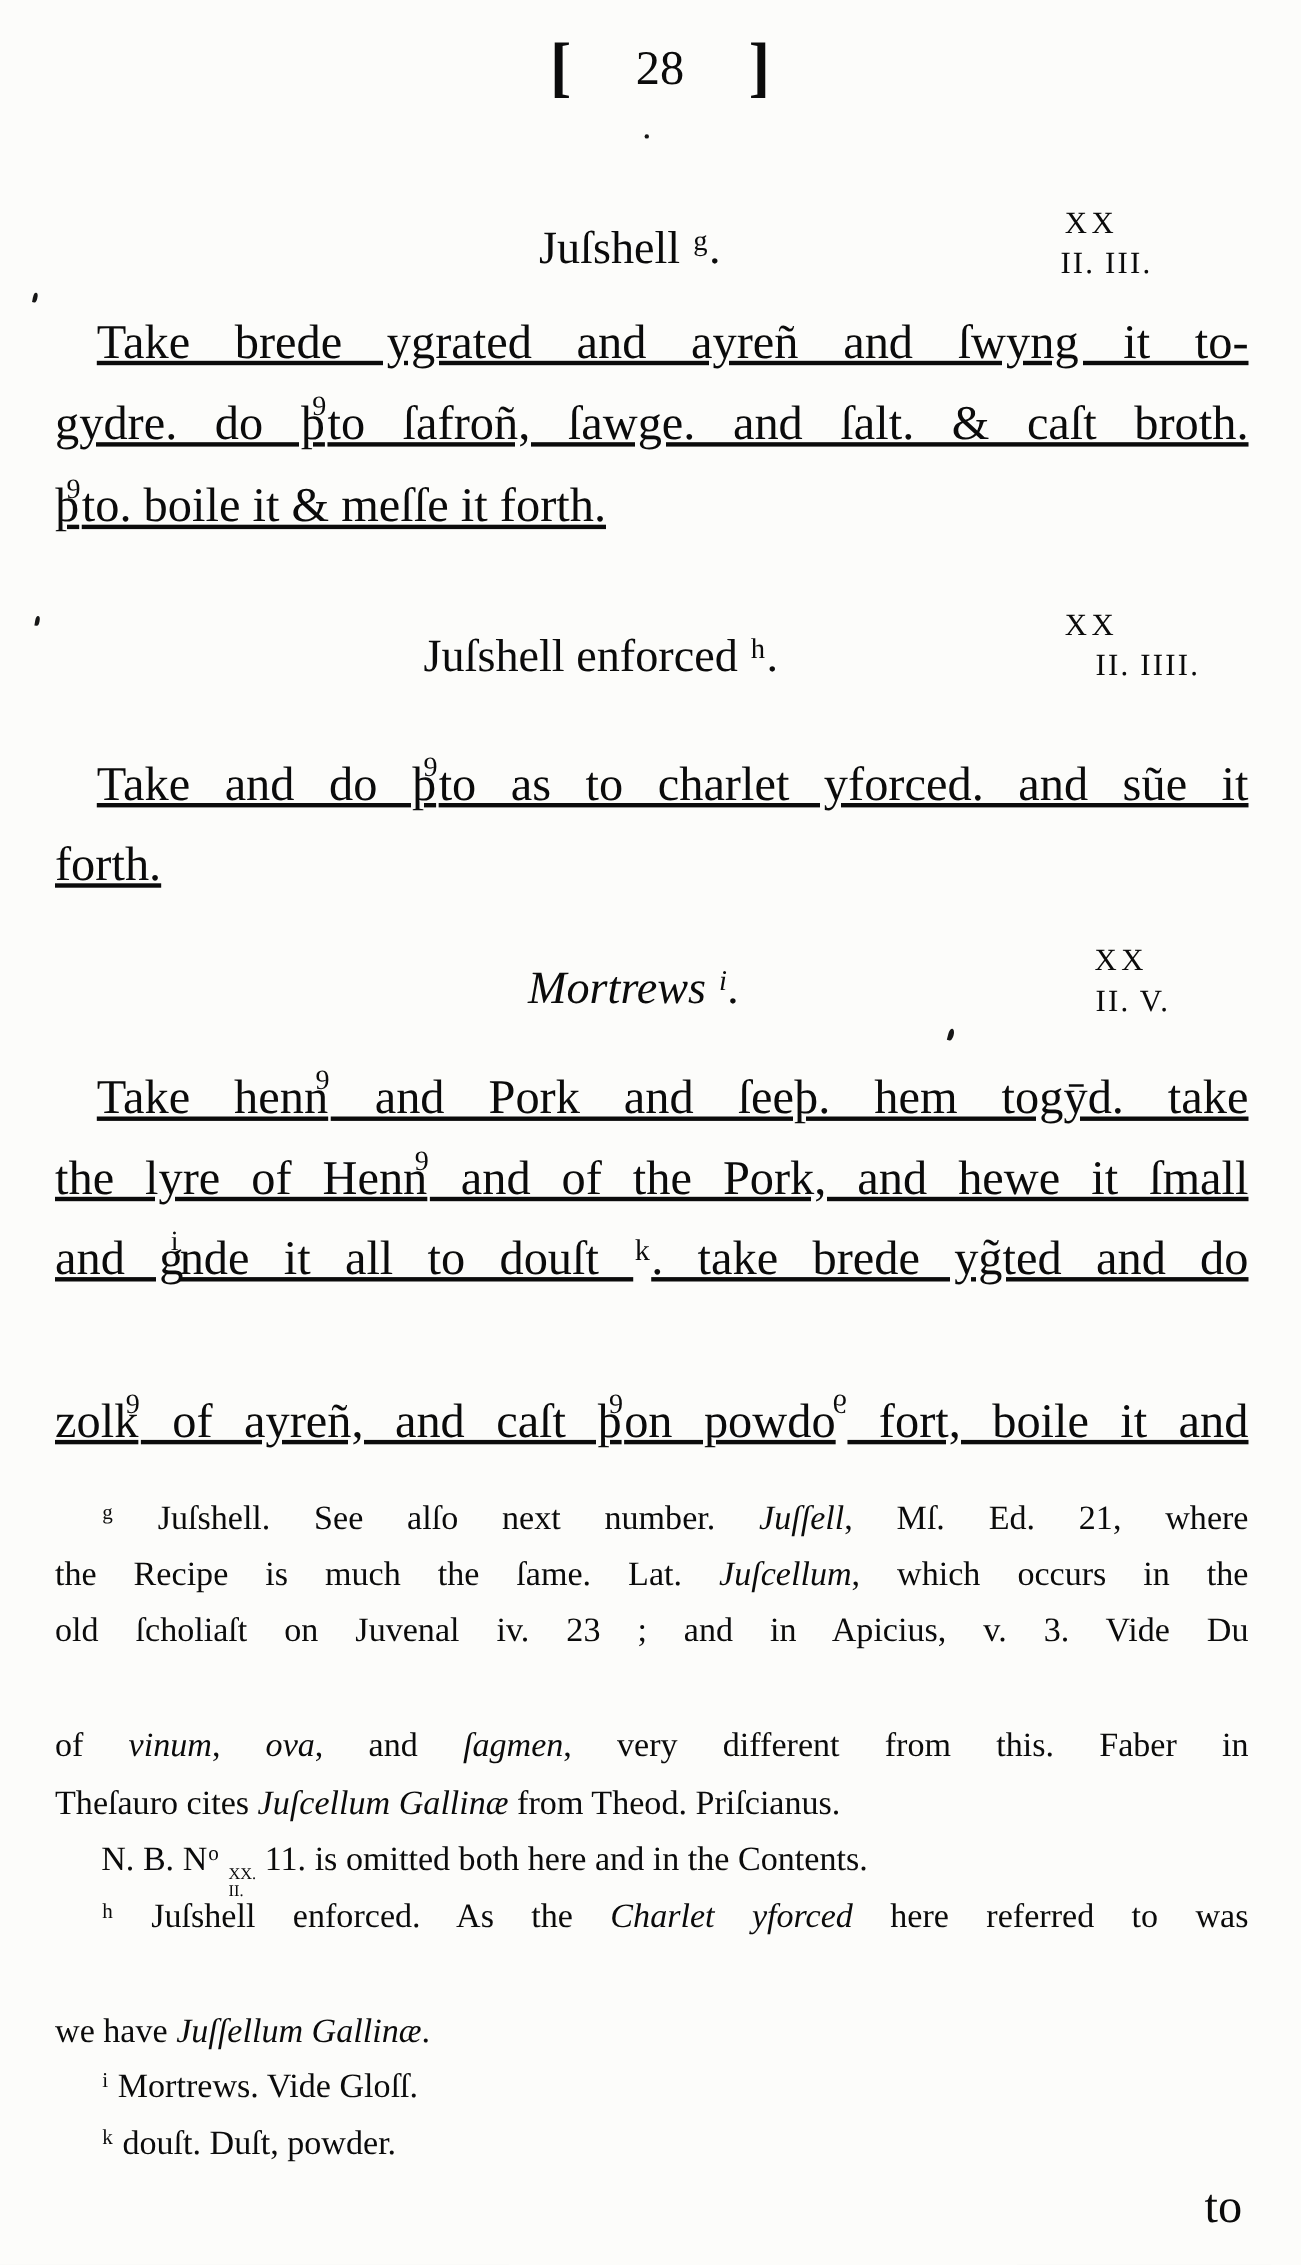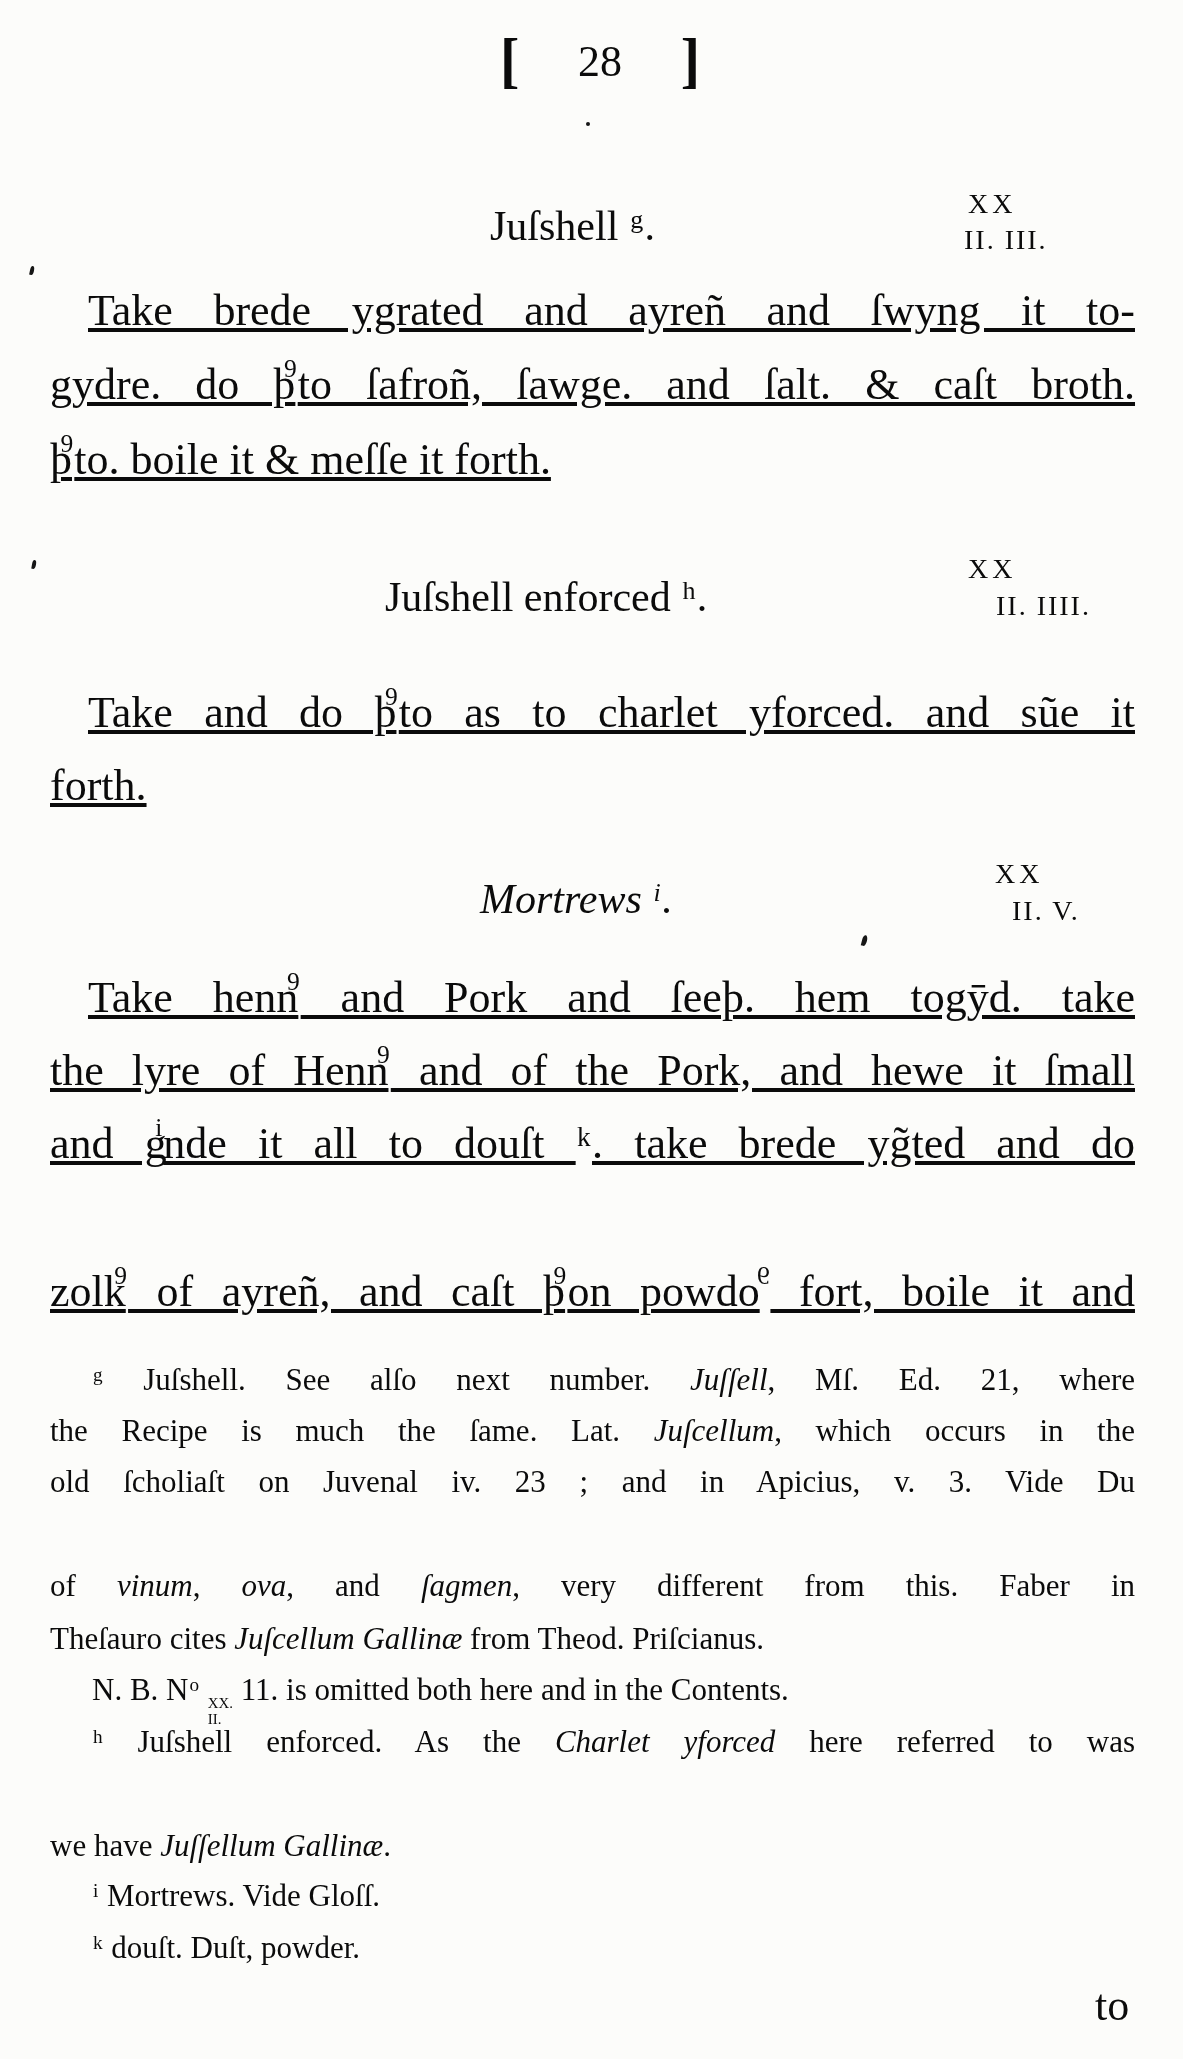--- a/index.html
+++ b/index.html
@@ -58,21 +58,21 @@
 
   <div class="abs hd" style="left:385px;top:574px;">Juſshell enforced <span class="ref">h</span>.</div>
   <div class="abs mg mgx" style="left:968px;top:553px;">XX</div>
   <div class="abs mg" style="left:996px;top:590px;">II. IIII.</div>
 
   <div class="abs bl jl" style="left:88px;top:688px;width:1047px;">Take and do þ<span class="sup">9</span>to as to charlet yforced. and sũe it</div>
   <div class="abs bl" style="left:50px;top:761px;">forth.</div>
 
   <div class="abs hd" style="left:480px;top:876px;font-style:italic;">Mortrews <span class="ref">i</span>.</div>
   <div class="abs mg mgx" style="left:995px;top:858px;">XX</div>
-  <div class="abs mg" style="left:996px;top:895px;margin-left:16px;">II. V.</div>
+  <div class="abs mg" style="left:996px;top:895px;">II. V.</div>
 
   <div class="abs bl jl" style="left:88px;top:973px;width:1047px;">Take henn<span class="sup">9</span> and Pork and ſeeþ. hem togȳd. take</div>
   <div class="abs bl jl" style="left:50px;top:1046px;width:1085px;">the lyre of Henn<span class="sup">9</span> and of the Pork, and hewe it ſmall</div>
   <div class="abs bl jl" style="left:50px;top:1119px;width:1085px;">and g<span class="sup">i</span>nde it all to douſt <span class="ref">k</span>. take brede yg̃ted and do</div>
   <div class="abs bl jl" style="left:50px;top:1267px;width:1085px;">zolk<span class="sup">9</span> of ayreñ, and caſt þ<span class="sup">9</span>on powdo<span class="sup flip">9</span> fort, boile it and</div>
 
   <div class="abs fl jl" style="left:92px;top:1362px;width:1043px;"><span class="ref">g</span> Juſshell. See alſo next number. <i>Juſſell</i>, Mſ. Ed. 21, where</div>
   <div class="abs fl jl" style="left:50px;top:1413px;width:1085px;">the Recipe is much the ſame. Lat. <i>Juſcellum</i>, which occurs in the</div>
   <div class="abs fl jl" style="left:50px;top:1464px;width:1085px;">old ſcholiaſt on Juvenal iv. 23 ; and in Apicius, v. 3. Vide Du</div>
   <div class="abs fl jl" style="left:50px;top:1568px;width:1085px;">of <i>vinum</i>, <i>ova</i>, and <i>ſagmen</i>, very different from this. Faber in</div>

